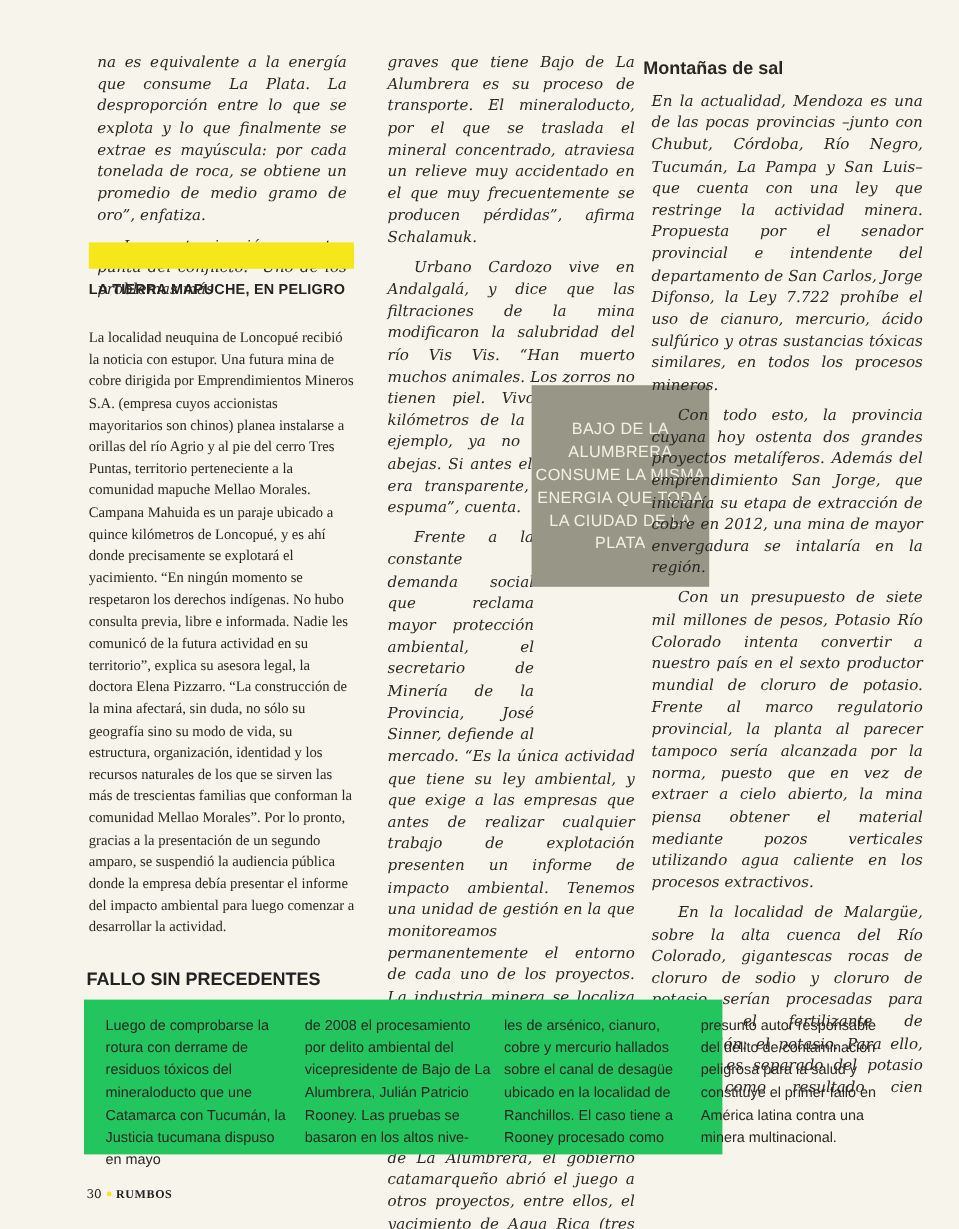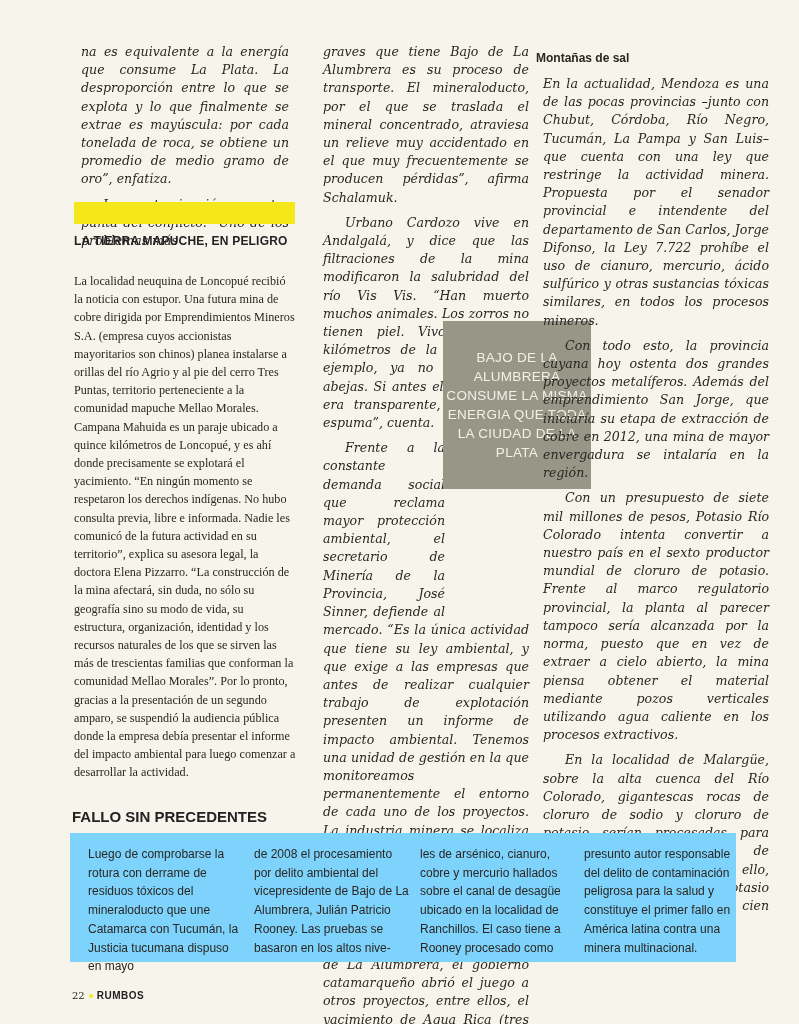--- a/index.html
+++ b/index.html
@@ -8,30 +8,30 @@
   .col{position:absolute;font-size:12.6px;line-height:18.2px;}
   .col p{margin:7px;text-align:justify;font-style:italic;}
   .col p.ind{text-indent:22px;}
   #c1{left:74px;top:36px;width:222px;}
   #c2{left:316px;top:36px;width:220px;}
   #c3{left:536px;top:36px;width:240px;}
   .ybar{position:absolute;left:74px;top:202px;width:221px;height:22px;background:#f5e71a;}
   .h-map{position:absolute;left:74px;top:232px;width:222px;font-family:"Liberation Sans",sans-serif;font-weight:bold;font-size:12px;line-height:18px;color:#222;letter-spacing:.2px;}
   .sans-col{position:absolute;left:74px;top:272px;width:222px;font-family:Liberation Serif, serif;font-size:12.2px;line-height:18.2px;color:#2a2622;}
   .sans-col p{margin:0;}
-  .h-sal{font-family:"Liberation Sans",sans-serif;font-weight:bold;font-size:12px;line-height:20px;margin:12px 0 2px 0;color:#2a2622;}
+  .h-sal{font-family:"Liberation Sans",sans-serif;font-weight:bold;font-size:15px;line-height:20px;margin:12px 0 2px 0;color:#2a2622;}
   .pull{position:absolute;left:443px;top:321px;width:148px;height:168px;background:#979687;color:#f3f1e6;font-family:"Liberation Sans",sans-serif;font-size:13.5px;line-height:19px;text-align:center;display:flex;align-items:center;justify-content:center;letter-spacing:.3px;}
   .float-l{float:right;width:91px;height:176px;}
   .h-fallo{position:absolute;left:72px;top:808px;font-family:"Liberation Sans",sans-serif;font-weight:bold;font-size:15px;color:#222;text-align:center;}
-  .ybox{position:absolute;left:70px;top:833px;width:666px;height:129px;background:#7dd3fc;}
+  .ybox{position:absolute;left:70px;top:833px;width:532px;height:129px;background:#22c55e;}
   .ycol{position:absolute;top:12px;width:155px;font-family:"Liberation Sans",sans-serif;font-size:12px;line-height:18.7px;color:#2a2622;}
   .footer{position:absolute;left:72px;top:990px;font-size:10px;color:#222;}
   .footer .num{font-family:"DejaVu Serif",serif;}
   .footer .dot{display:inline-block;width:4px;height:4px;background:#f5e71a;border-radius:50%;margin:0 4px 1px 4px;}
-  .footer .brand{font-family:Liberation Sans, sans-serif;font-weight:bold;letter-spacing:.5px;}
+  .footer .brand{font-family:Liberation Serif, serif;font-weight:bold;letter-spacing:.5px;}
 </style>
 </head>
 <body>
 
 <div id="c1" class="col serif">
   <p>na es equivalente a la energía que consume La Plata. La desproporción entre lo que se explota y lo que finalmente se extrae es mayúscula: por cada tonelada de roca, se obtiene un promedio de medio gramo de oro”, enfatiza.</p>
   <p class="ind">La contaminación es otra punta del conflicto. “Uno de los problemas más</p>
 </div>
 
 <div class="ybar"></div>
@@ -62,14 +62,14 @@
 
 <div class="h-fallo">FALLO SIN PRECEDENTES</div>
 <div class="ybox">
   <div class="ycol" style="left:18px">Luego de comprobarse la rotura con derrame de residuos tóxicos del mineraloducto que une Catamarca con Tucumán, la Justicia tucumana dispuso en mayo</div>
   <div class="ycol" style="left:184px">de 2008 el procesamiento por delito ambiental del vicepresidente de Bajo de La Alumbrera, Julián Patricio Rooney. Las pruebas se basaron en los altos nive-</div>
   <div class="ycol" style="left:514px;width:150px">presunto autor responsable del delito de contaminación peligrosa para la salud y constituye el primer fallo en América latina contra una minera multinacional.</div>
   <div class="ycol" style="left:350px">les de arsénico, cianuro, cobre y mercurio hallados sobre el canal de desagüe ubicado en la localidad de Ranchillos. El caso tiene a Rooney procesado como</div>
 </div>
 
 <div class="footer">
-  <span class="num">22</span><span class="dot"></span><span class="brand">RUMBOS</span>
+  <span class="num">30</span><span class="dot"></span><span class="brand">RUMBOS</span>
 </div>
 
 </body></html>

